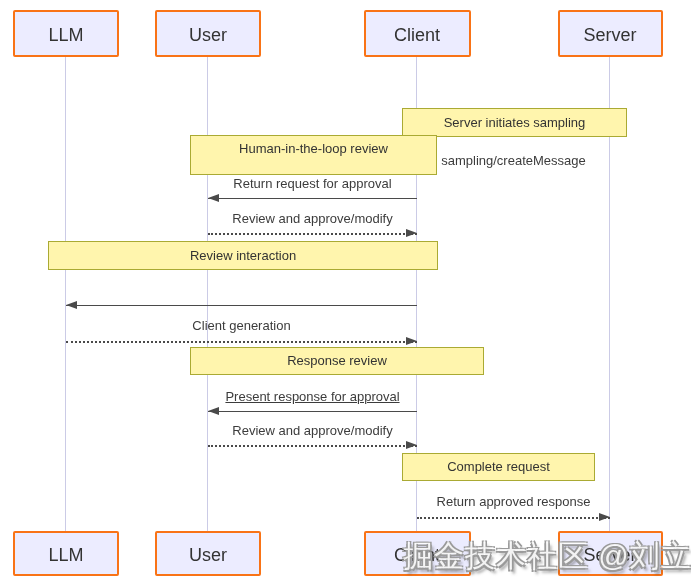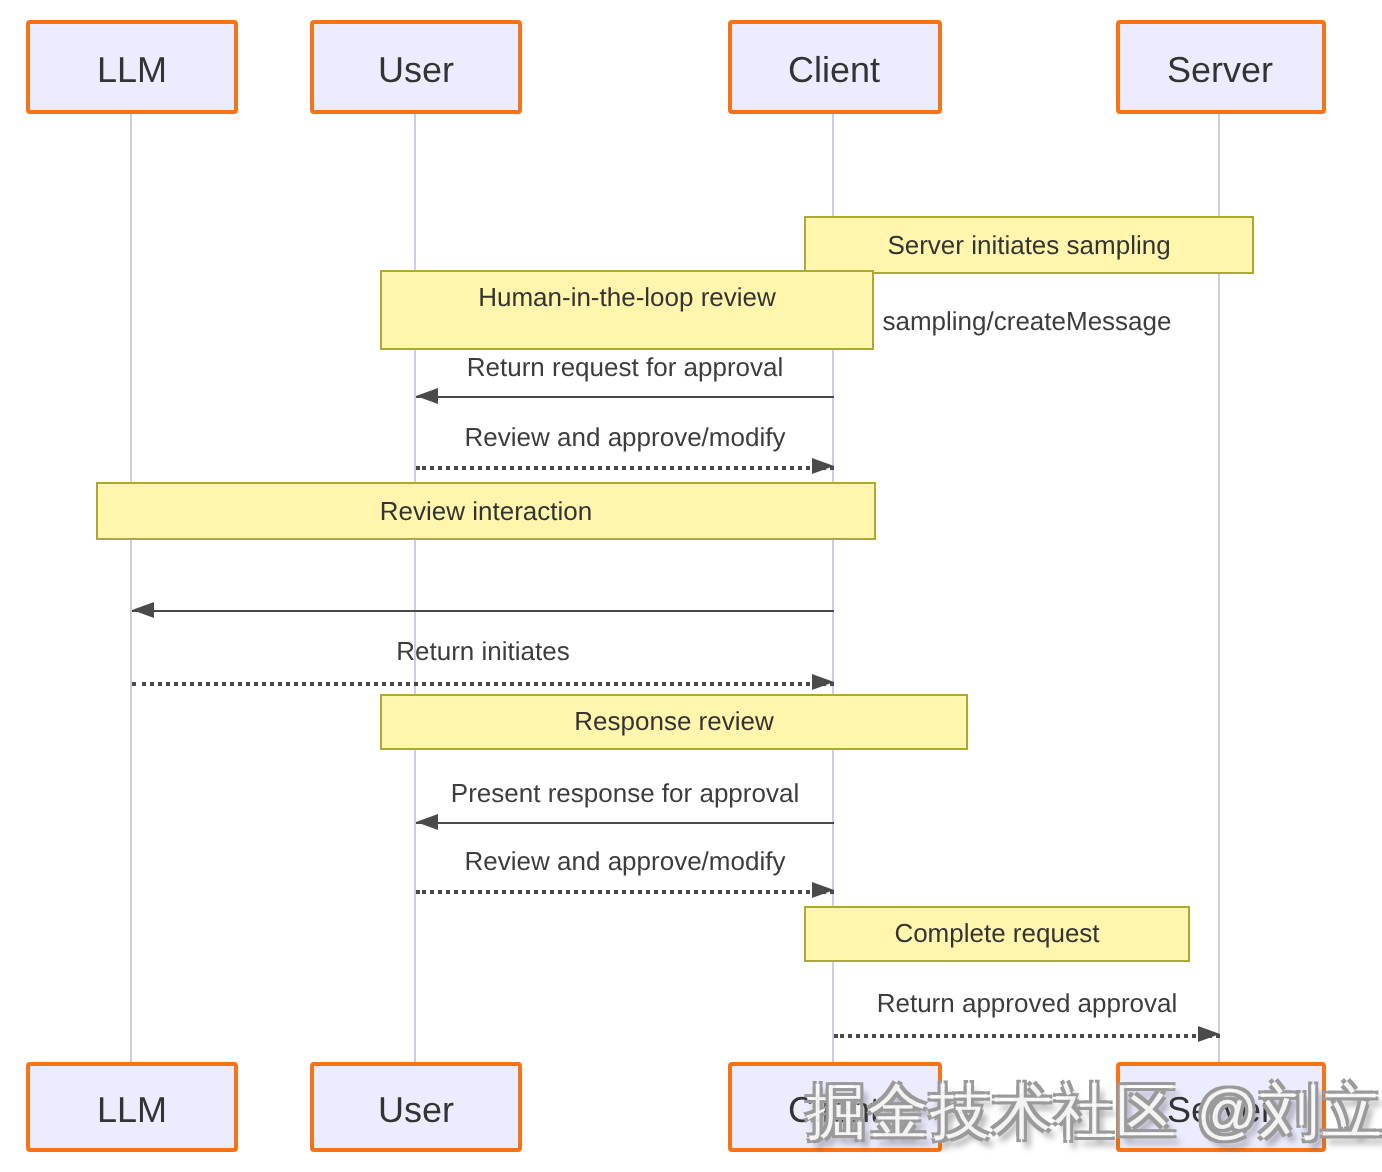--- a/index.html
+++ b/index.html
@@ -67,25 +67,25 @@
     <div class="msg-line solid" style="left: 417px; top: 127px; width: 193px;"></div>
     <div class="arrow-head left" style="top: 123px; left: 417px;"></div>
     <div class="msg-label" style="left: 312.5px; top: 176px;">Return request for approval</div>
     <div class="msg-line solid" style="left: 208px; top: 198px; width: 209px;"></div>
     <div class="arrow-head left" style="top: 194px; left: 208px;"></div>
     <div class="msg-label" style="left: 312.5px; top: 211px;">Review and approve/modify</div>
     <div class="msg-line dotted" style="left: 208px; top: 233px; width: 209px;"></div>
     <div class="arrow-head right" style="top: 229px; left: 406px;"></div>
     <div class="msg-line solid" style="left: 66px; top: 305px; width: 351px;"></div>
     <div class="arrow-head left" style="top: 301px; left: 66px;"></div>
-    <div class="msg-label" style="left: 241.5px; top: 318px;">Return initiates</div>
+    <div class="msg-label" style="left: 241.5px; top: 318px;">Client generation</div>
     <div class="msg-line dotted" style="left: 66px; top: 341px; width: 351px;"></div>
     <div class="arrow-head right" style="top: 337px; left: 406px;"></div>
-    <div class="msg-label" style="left: 312.5px; top: 389px;">Present response for approval</div>
+    <div class="msg-label" style="left: 312.5px; top: 389px; text-decoration: underline;">Present response for approval</div>
     <div class="msg-line solid" style="left: 208px; top: 411px; width: 209px;"></div>
     <div class="arrow-head left" style="top: 407px; left: 208px;"></div>
     <div class="msg-label" style="left: 312.5px; top: 423px;">Review and approve/modify</div>
     <div class="msg-line dotted" style="left: 208px; top: 445px; width: 209px;"></div>
     <div class="arrow-head right" style="top: 441px; left: 406px;"></div>
-    <div class="msg-label" style="left: 513.5px; top: 494px;">Return approved approval</div>
+    <div class="msg-label" style="left: 513.5px; top: 494px;">Return approved response</div>
     <div class="msg-line dotted" style="left: 417px; top: 517px; width: 193px;"></div>
     <div class="arrow-head right" style="top: 513px; left: 599px;"></div>
   </div>
 
 </body></html>

